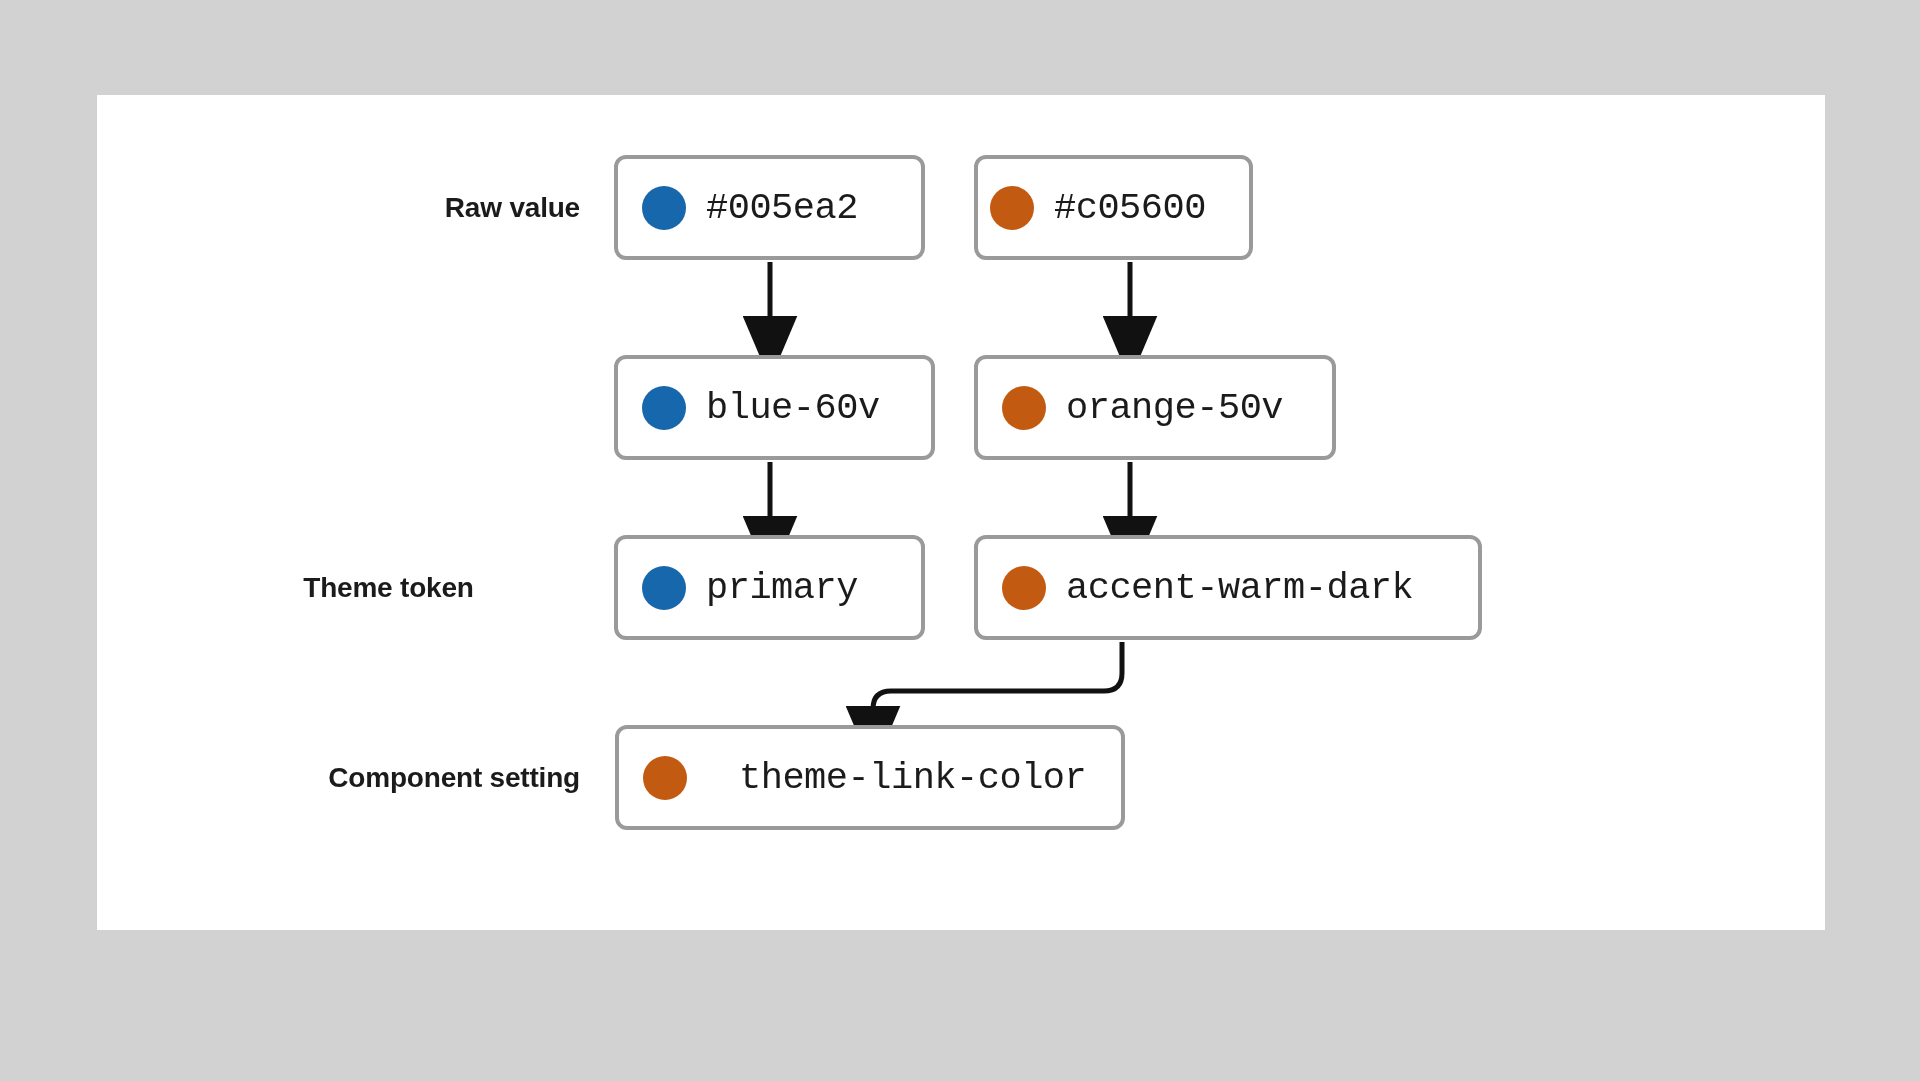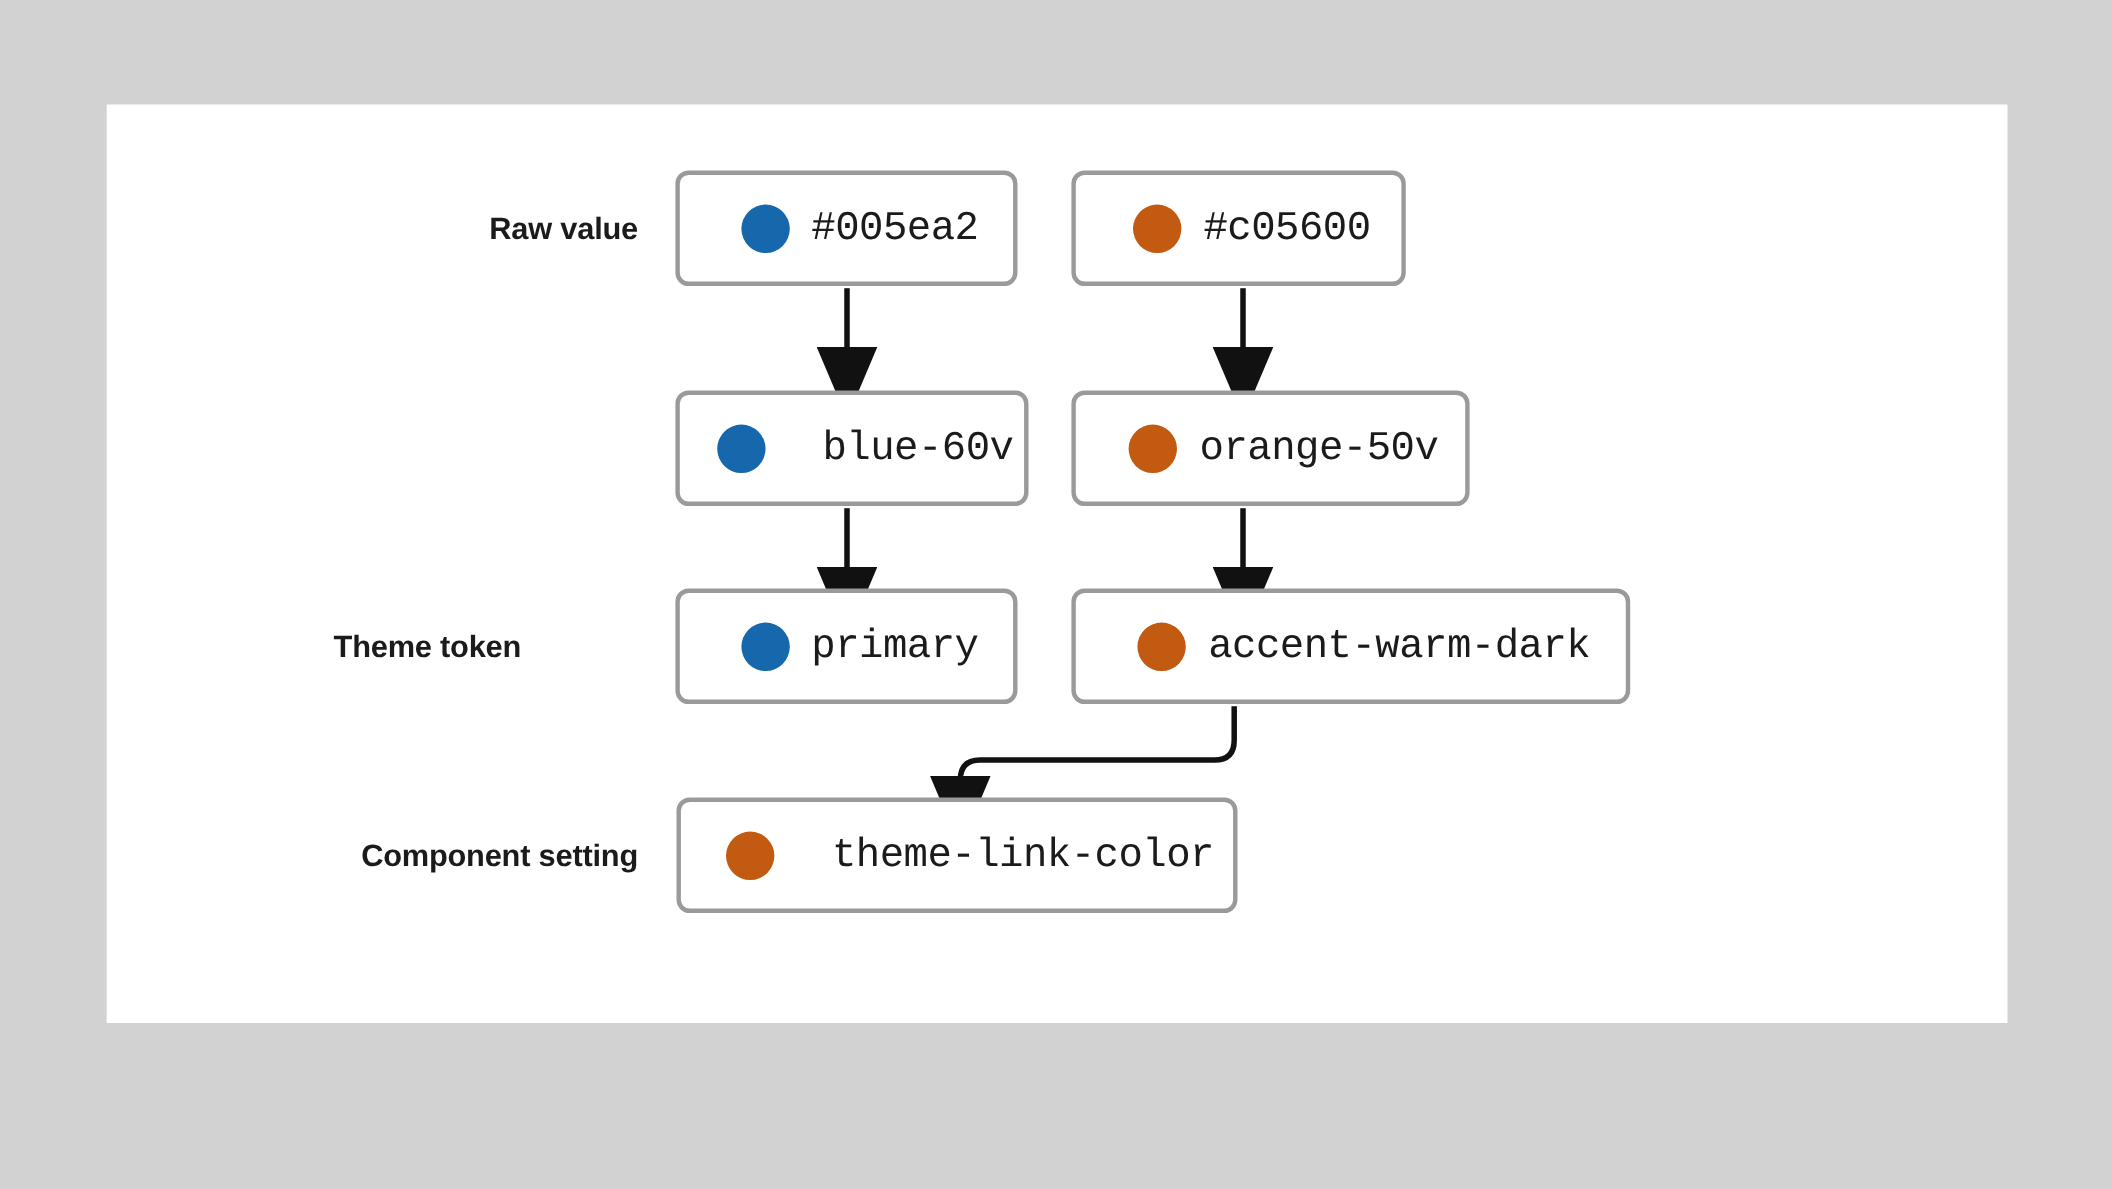--- a/index.html
+++ b/index.html
@@ -66,21 +66,20 @@
   .node {
     position: absolute;
     box-sizing: border-box;
     height: 105px;
     background: #ffffff;
     border: 4px solid #9a9a9a;
     border-radius: 12px;
     display: flex;
     align-items: center;
     padding-left: 24px;
-    justify-content: center;
   }
 
   .swatch {
     flex: 0 0 auto;
     width: 44px;
     height: 44px;
     border-radius: 50%;
     display: block;
   }
 
@@ -119,27 +118,27 @@
         <path d="M1025,547 L1025,578 Q1025,596 1007,596 L794,596 Q776,596 776,614 L776,618" fill="none" stroke="#111111" stroke-width="5" stroke-linecap="butt" marker-end="url(#arrowhead)"></path>
       </svg>
 
       <div class="row-label" style="left:100px; top:60px; width:383px;">Raw value</div>
 
       <div class="node" style="left:517px; top:60px; width:311px;">
         <span class="swatch" style="background:#1667ab;"></span>
         <span class="node-label">#005ea2</span>
       </div>
 
-      <div class="node" style="left:877px; top:60px; width:304px;">
+      <div class="node" style="left:877px; top:60px; width:279px;padding-left:12px;">
         <span class="swatch" style="background:#c35a11;"></span>
         <span class="node-label">#c05600</span>
       </div>
 
 
-      <div class="node" style="left:517px; top:260px; width:321px;gap:32px;">
+      <div class="node" style="left:517px; top:260px; width:321px;">
         <span class="swatch" style="background:#1667ab;"></span>
         <span class="node-label">blue-60v</span>
       </div>
 
       <div class="node" style="left:877px; top:260px; width:362px;">
         <span class="swatch" style="background:#c35a11;"></span>
         <span class="node-label">orange-50v</span>
       </div>
 
       <div class="row-label" style="left:100px; top:440px; width:383px;text-align:center;">Theme token</div>

